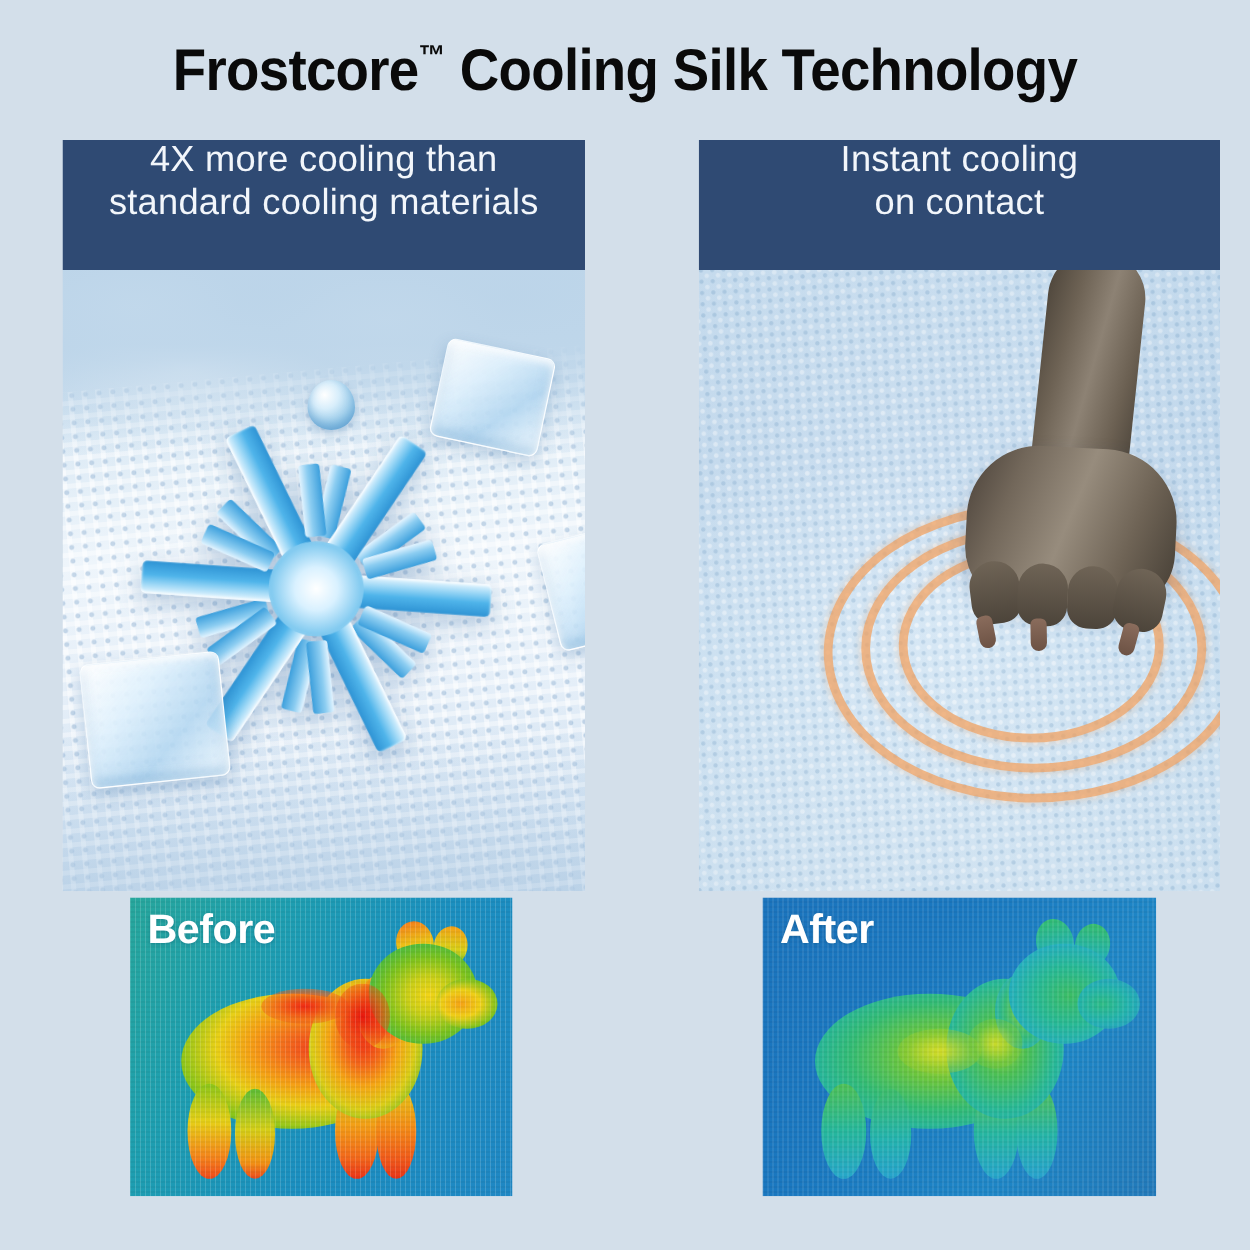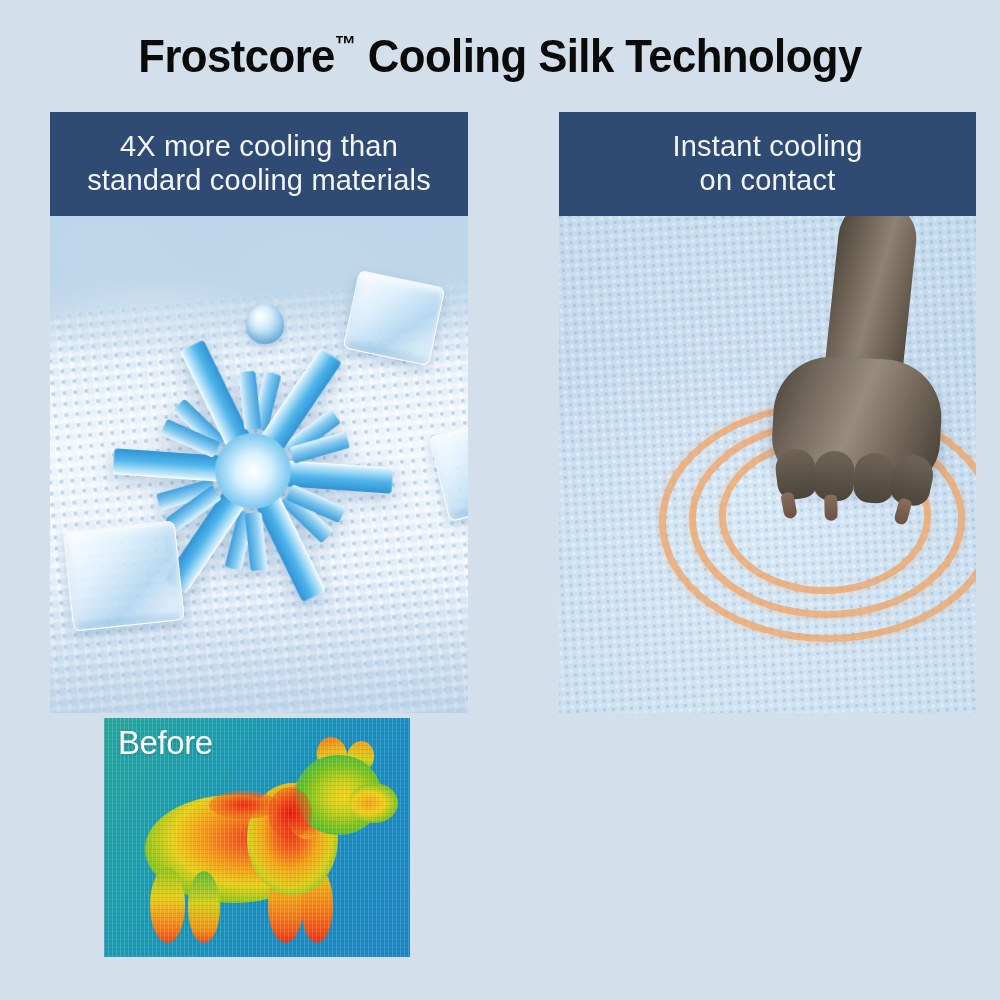--- a/index.html
+++ b/index.html
@@ -28,21 +28,21 @@
   .title .tm{font-size:23px;vertical-align:20px;letter-spacing:0;}
 
   
   .panel{position:absolute;overflow:hidden;}
   .panel.left{left:50px;top:112px;width:418px;height:601px;}
   .panel.right{left:559px;top:112px;width:417px;height:601px;}
 
   .banner{
     position:absolute;left:0;top:0;width:100%;height:104px;
     background:#2f4a73;
-    display:flex;align-items:center;justify-content:center;
+    display:flex;align-items:flex-start;justify-content:center;
     box-sizing:border-box;padding:0 10px;
   }
   .banner-text{
     color:#f2f6fb;
     font-size:29px;
     line-height:1.17;
     text-align:center;
     font-weight:400;
     letter-spacing:0.2px;
     white-space:pre-line;
@@ -184,21 +184,21 @@
   .th-bg.after{background:linear-gradient(120deg,#1b74bd 0%, #1a78c0 35%, #1e86c6 70%, #2279b9 100%);}
   .th-grid{
     position:absolute;inset:0;
     background-image:
       linear-gradient(90deg, rgba(255,255,255,.16) 0 1px, rgba(255,255,255,0) 1px 4px),
       linear-gradient(0deg, rgba(0,0,0,.08) 0 1px, rgba(0,0,0,0) 1px 4px);
     background-size:4px 4px,4px 4px;
   }
   .th-label{
     position:absolute;left:14px;top:6px;
-    color:#ffffff;font-size:33px;font-weight:normal;letter-spacing:-0.4px;
+    color:#ffffff;font-size:33px;font-weight:bold;letter-spacing:-0.4px;
     text-shadow:0 1px 3px rgba(0,60,90,.3);
     z-index:6;
   }
 
   
   .dog{position:absolute;left:8%;top:12%;width:88%;height:84%;}
   .dog div{position:absolute;border-radius:50%;}
 
   
   .b-body{
@@ -364,14 +364,34 @@
         <div class="b-ear2"></div>
       <div class="b-head"></div>
       <div class="b-muzzle"></div>
       <div class="b-hot"></div>
         <div class="b-hot2"></div>
     </div>
     <div class="th-grid"></div>
     <div class="th-label">Before</div>
   </div>
 
+  <div class="thermal after">
+    <div class="th-bg after"></div>
+    <div class="dog">
+      <div class="a-body"></div>
+      <div class="a-leg1"></div>
+        <div class="a-leg2"></div>
+      <div class="a-leg3"></div>
+        <div class="a-leg4"></div>
+      <div class="a-chest"></div>
+      <div class="a-neck"></div>
+      <div class="a-ear1"></div>
+        <div class="a-ear2"></div>
+      <div class="a-head"></div>
+      <div class="a-muzzle"></div>
+      <div class="a-warm"></div>
+        <div class="a-warm2"></div>
+    </div>
+    <div class="th-grid"></div>
+    <div class="th-label">After</div>
+  </div>
 
 </div>
 
 </body></html>

